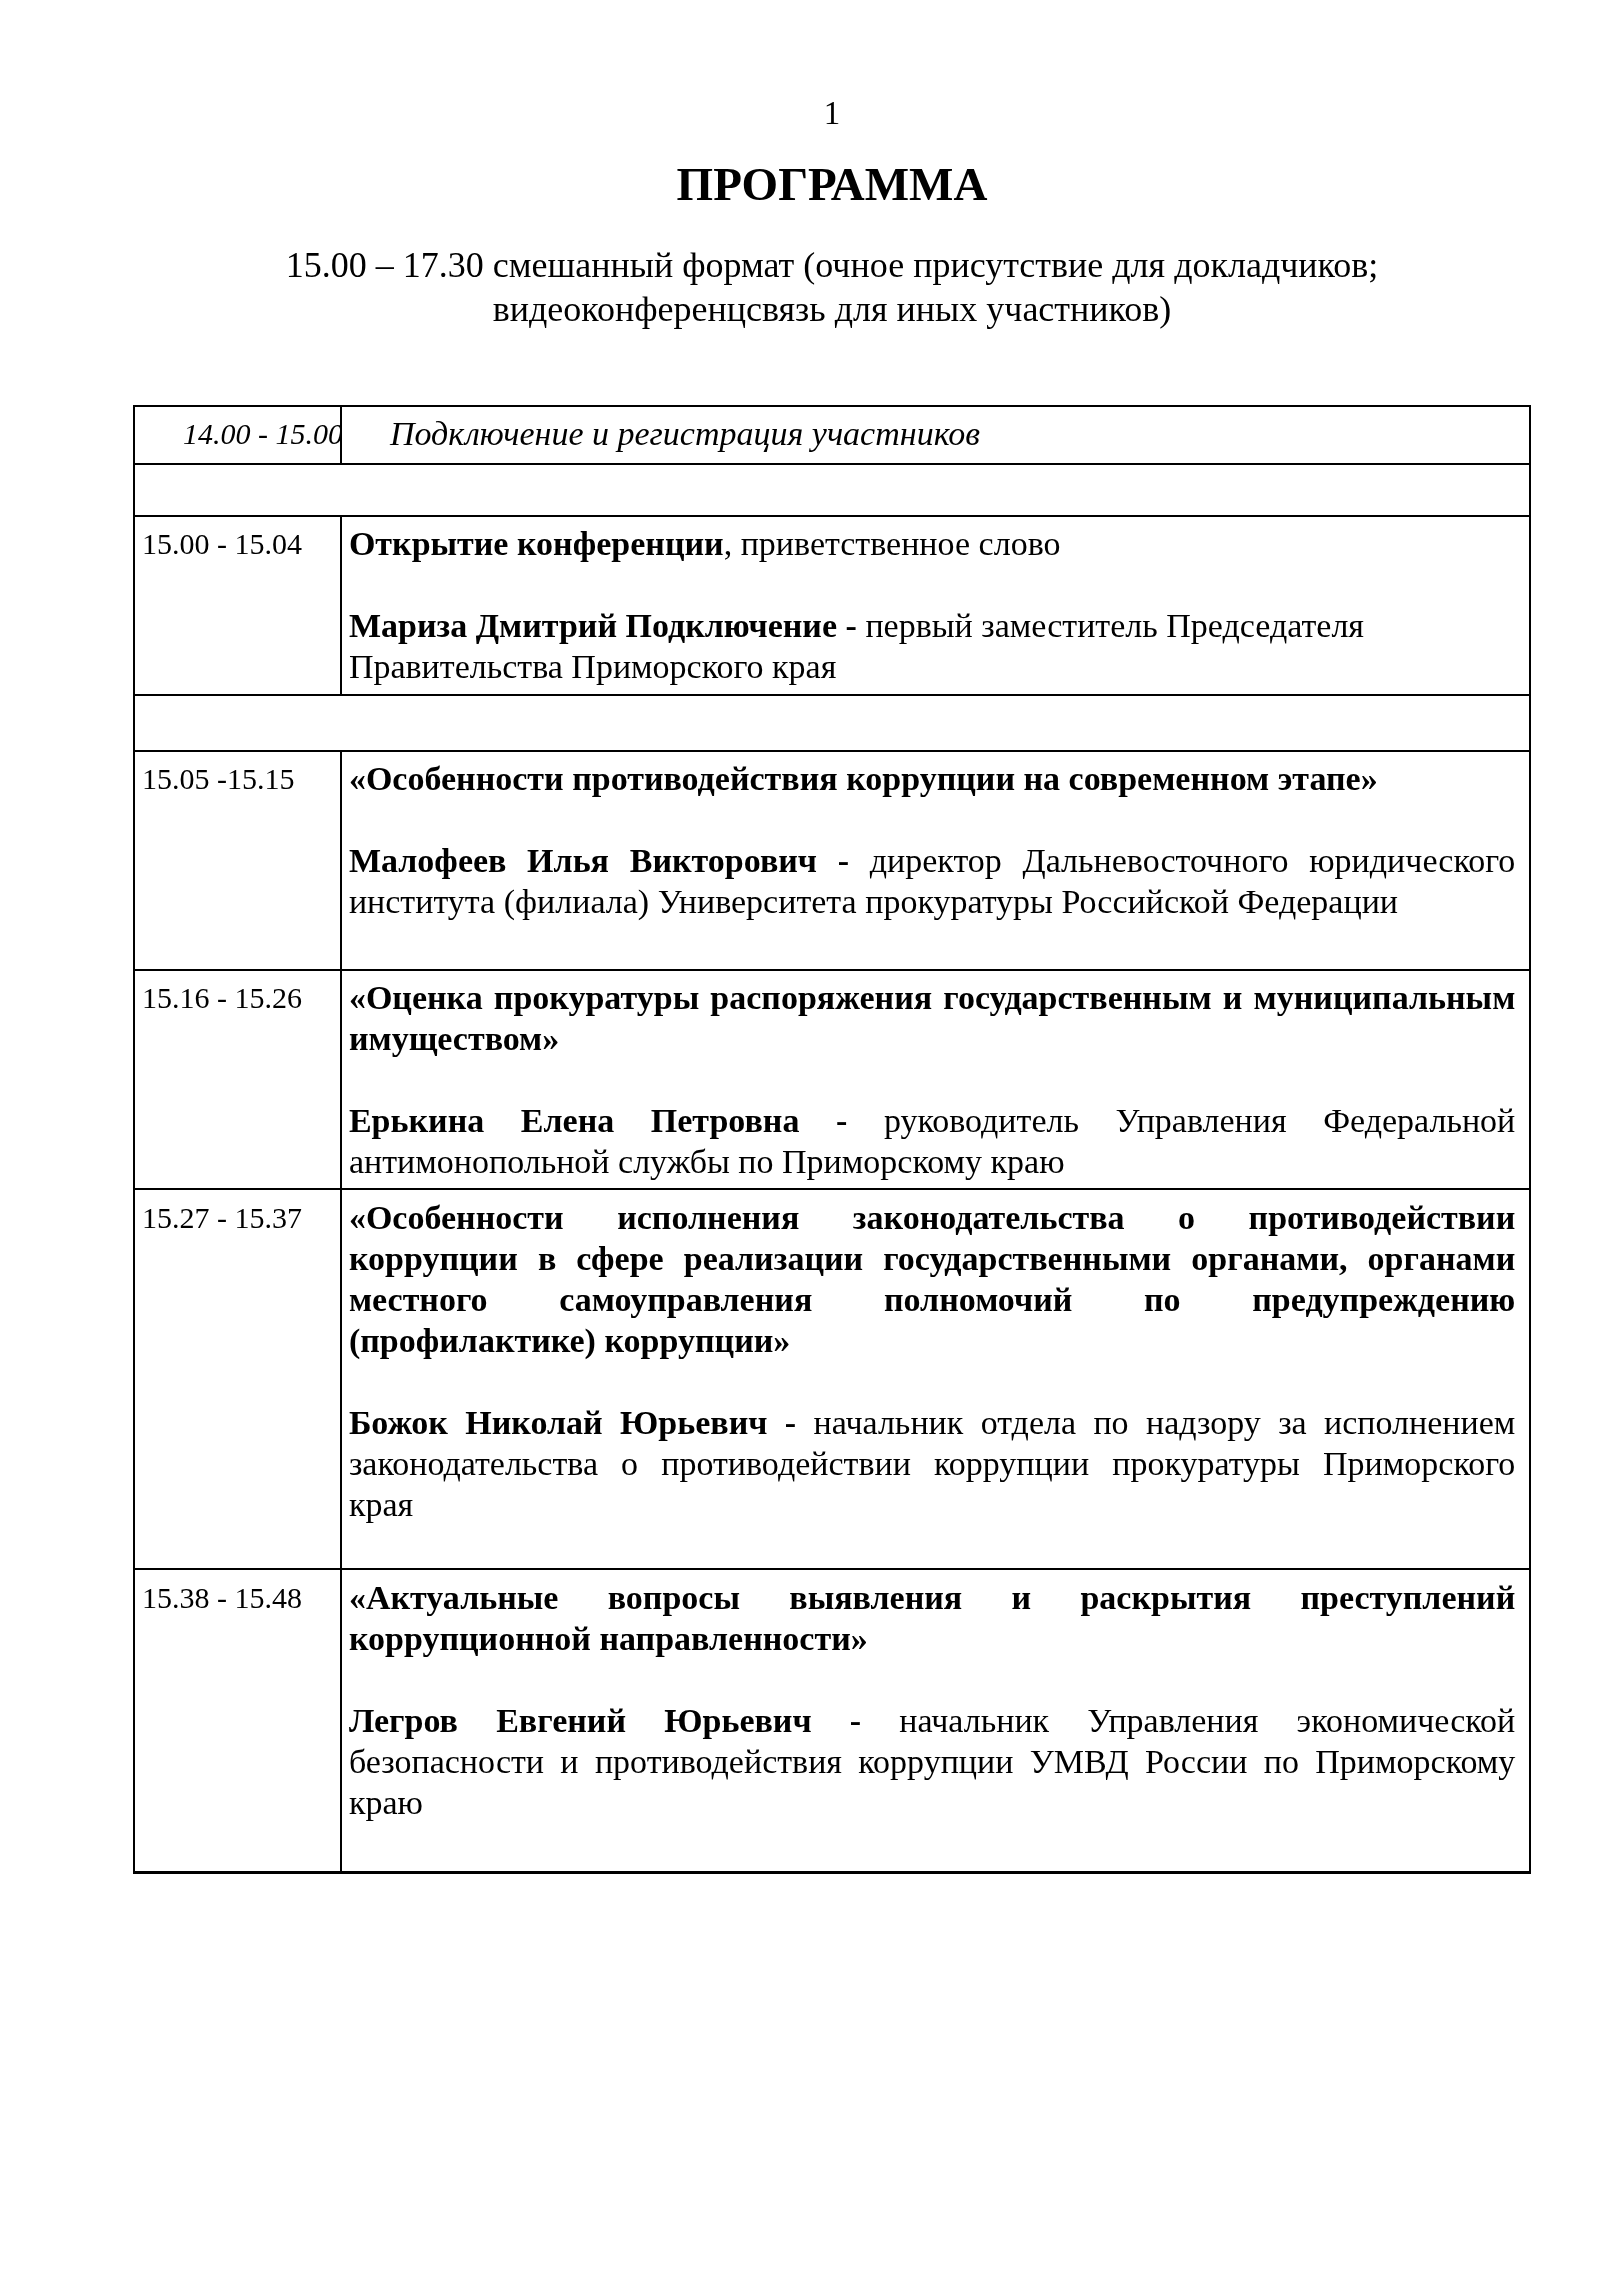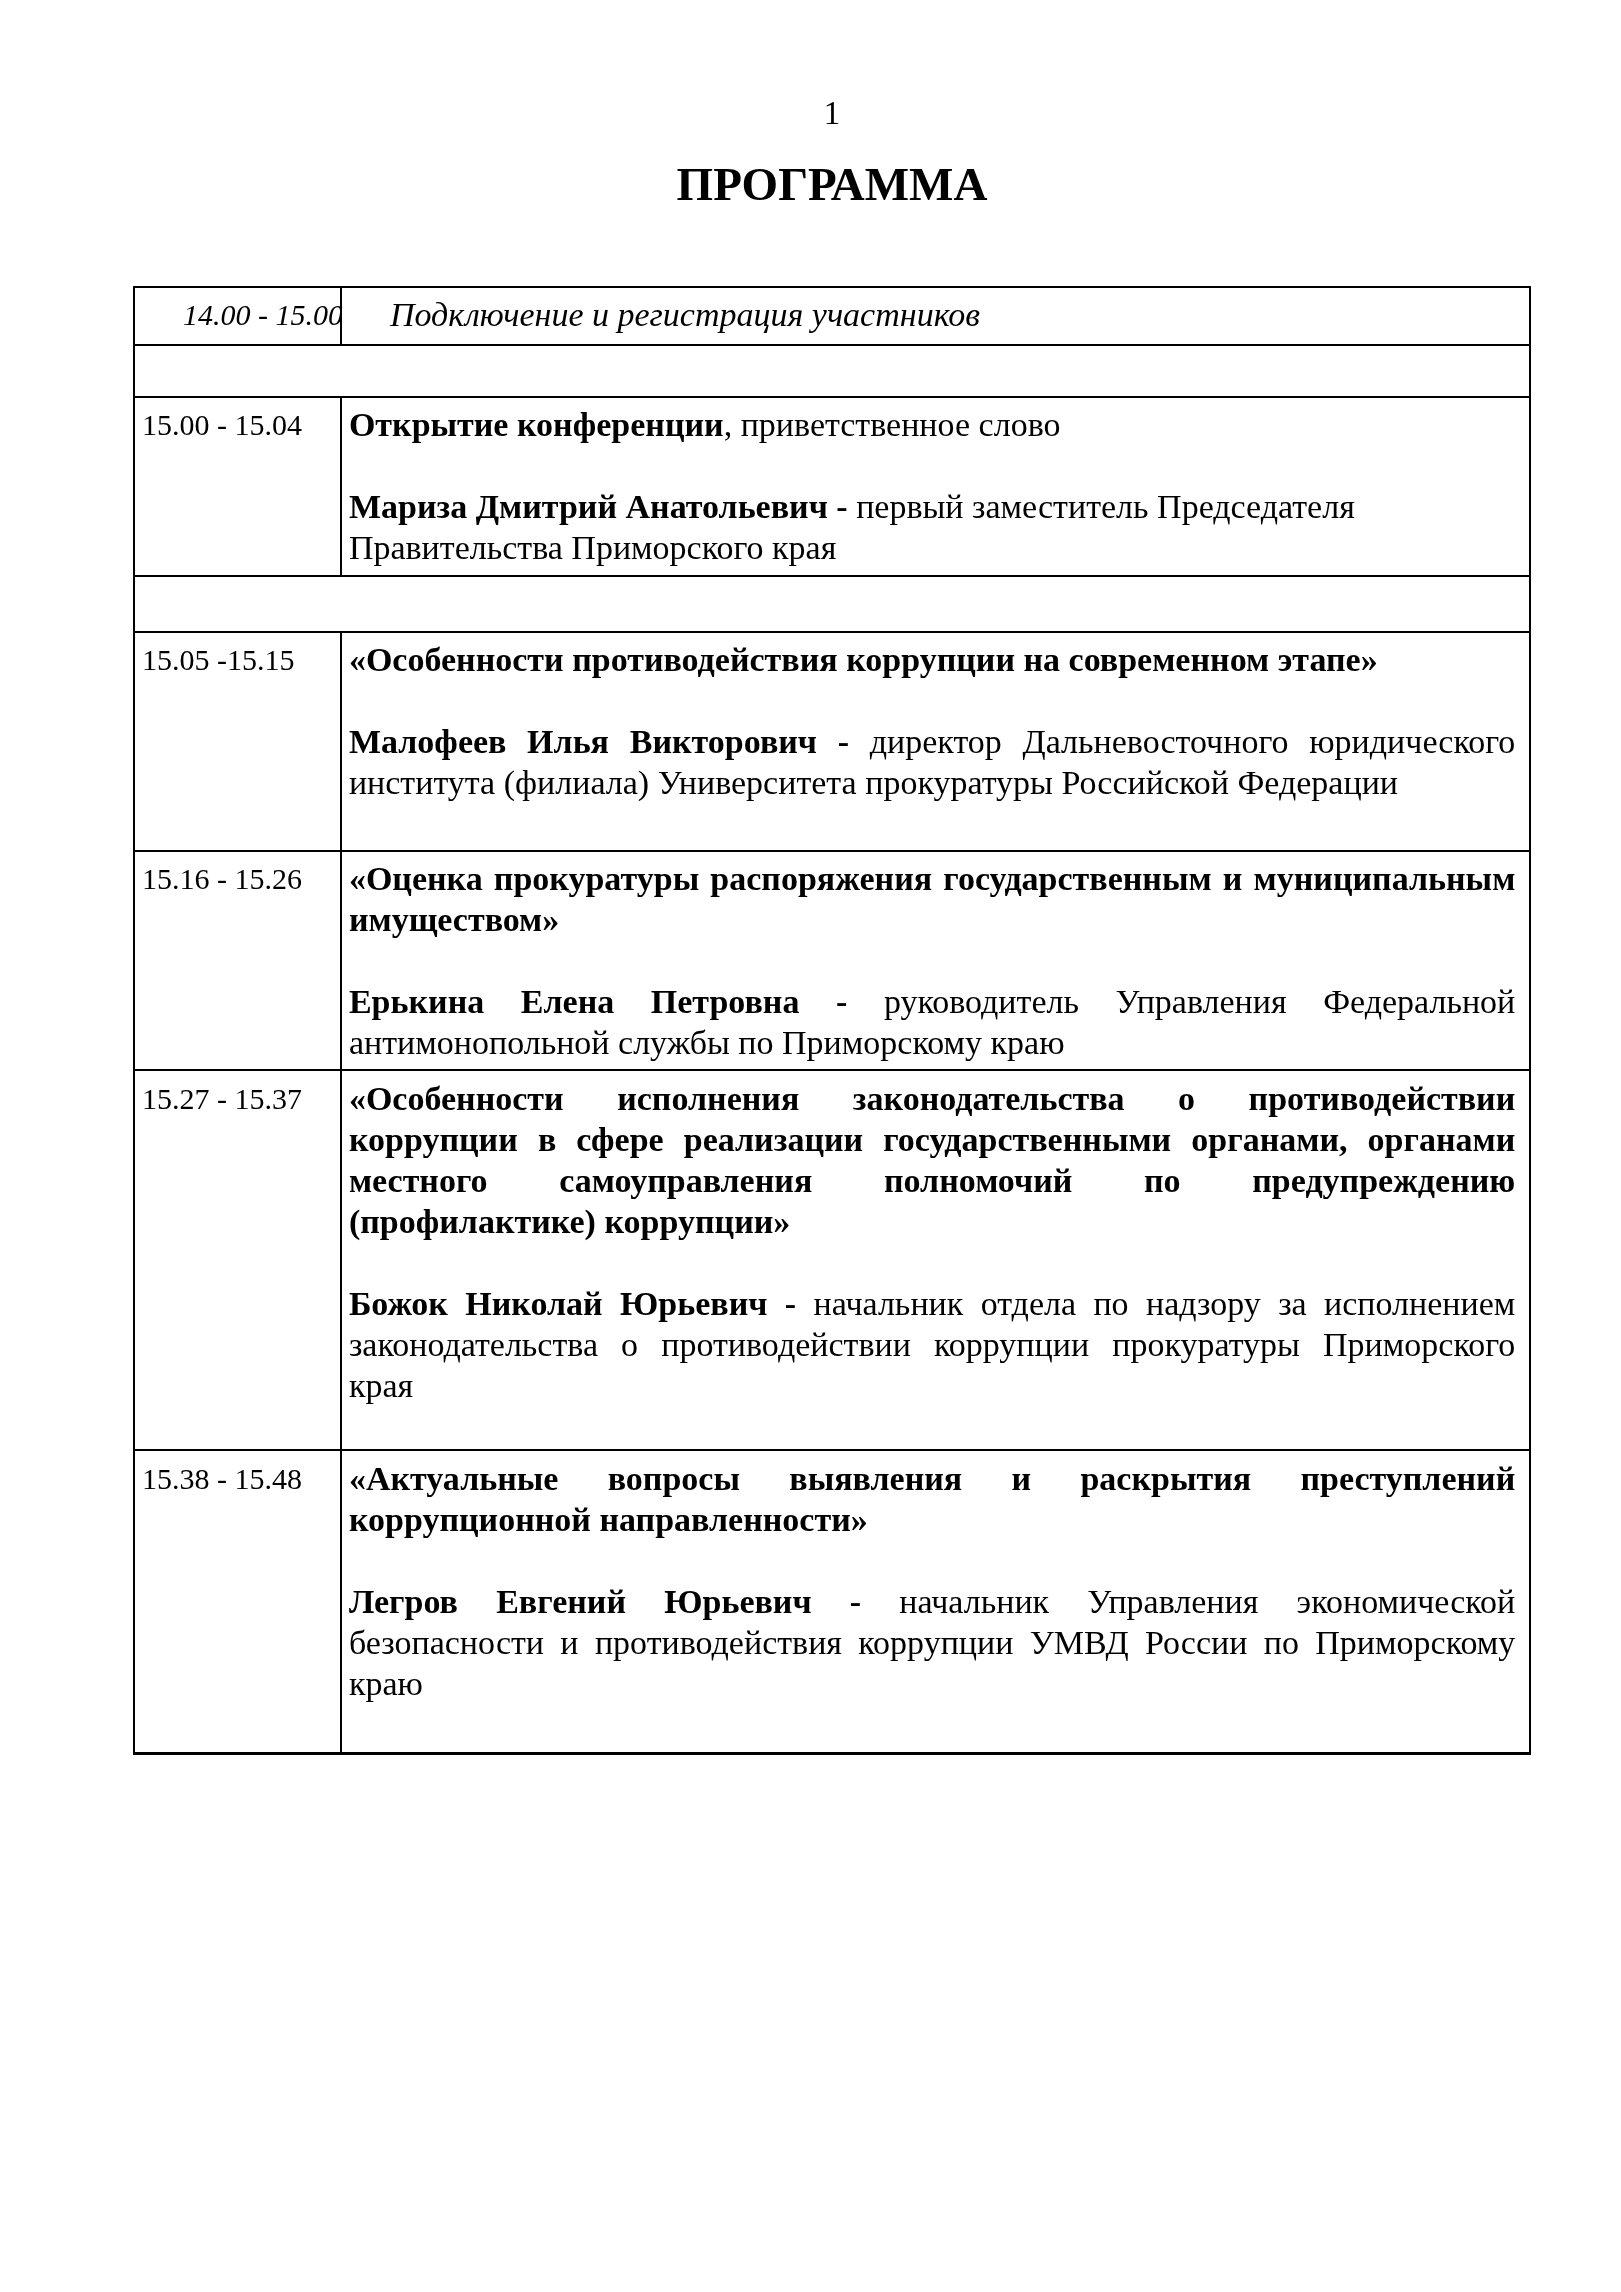--- a/index.html
+++ b/index.html
@@ -91,20 +91,24 @@
     font-weight: bold;
   }
 </style>
 </head>
 <body>
 
 <div class="page">
   <div class="header-wrap">
     <div class="page-number">1</div>
     <div class="doc-title">ПРОГРАММА</div>
+    <div class="doc-format" id="doc-format">
+        <div>15.00 – 17.30 смешанный формат (очное присутствие для докладчиков;</div>
+        <div>видеоконференцсвязь для иных участников)</div>
+      </div>
   </div>
 
   <table class="schedule">
     <colgroup>
       <col style="width:207px">
       <col>
     </colgroup>
     <tbody id="schedule-body">
         <tr class="italic-row" style="height: 58px;">
           <td class="time-cell">14.00 - 15.00</td>
@@ -117,21 +121,21 @@
         <tr style="height: 52px;">
           <td colspan="2" class="spacer-cell"></td>
         </tr>
         <tr style="height: 179px;">
           <td class="time-cell">15.00 - 15.04</td>
           <td class="content-cell">
             <div class="para">
               <div class="line"><b>Открытие конференции</b>, приветственное слово</div>
             </div>
             <div class="para">
-              <div class="line"><b>Мариза Дмитрий Анатольевич -</b> первый заместитель Председателя</div>
+              <div class="line"><b>Мариза Дмитрий Подключение -</b> первый заместитель Председателя</div>
               <div class="line">Правительства Приморского края</div>
             </div>
           </td>
         </tr>
         <tr style="height: 56px;">
           <td colspan="2" class="spacer-cell"></td>
         </tr>
         <tr style="height: 219px;">
           <td class="time-cell">15.05 -15.15</td>
           <td class="content-cell">

